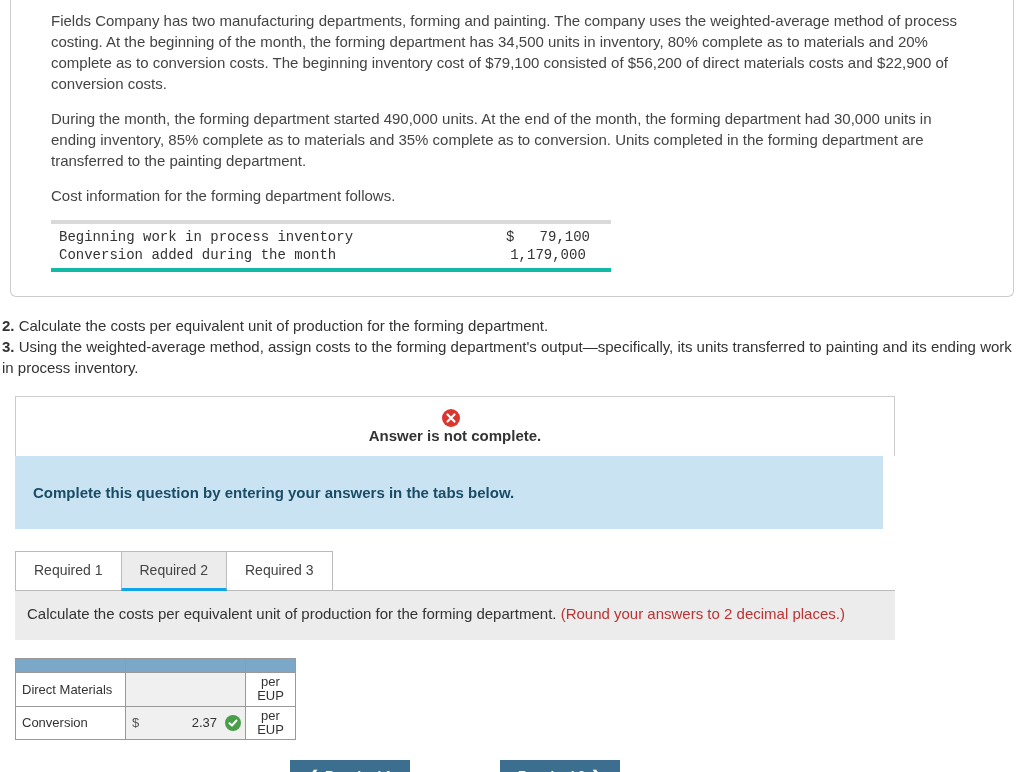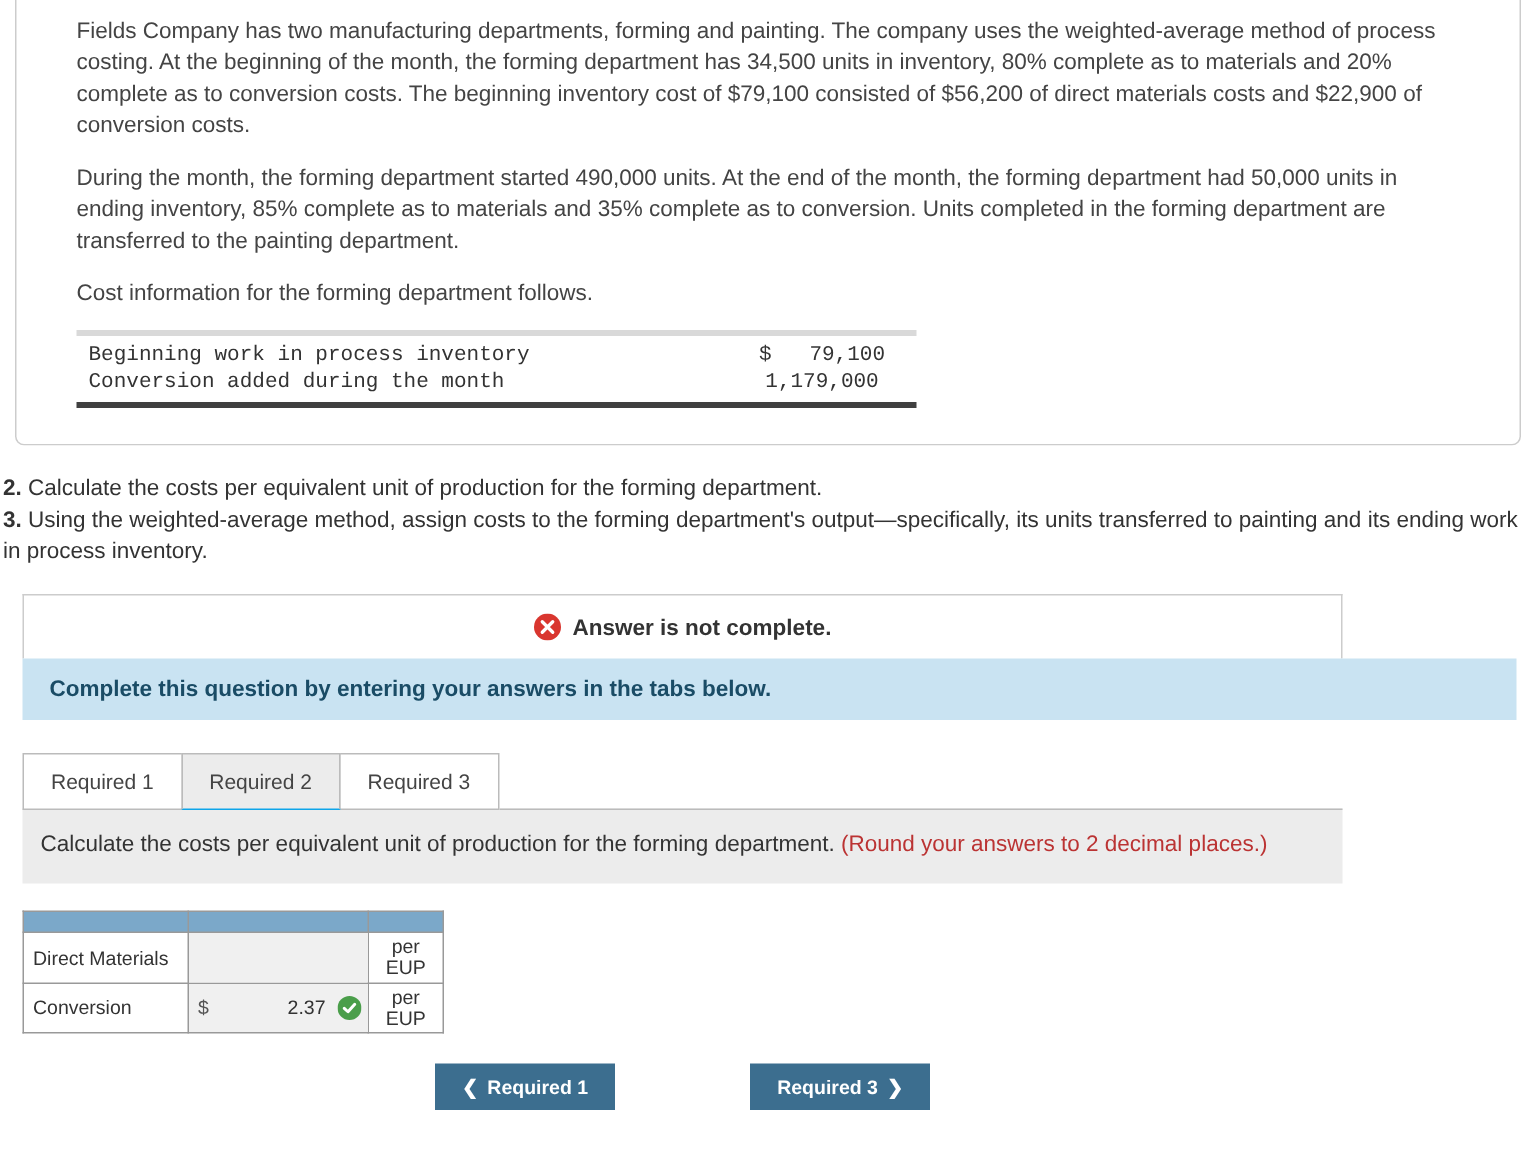--- a/index.html
+++ b/index.html
@@ -23,21 +23,21 @@
     line-height: 1.4;
     margin-bottom: 14px;
     font-size: 15px;
   }
   .cost-table {
     font-family: "Courier New", monospace;
     font-size: 14px;
     color: #333;
     margin: 8px 0 4px 0;
     border-top: 4px solid #d9d9d9;
-    border-bottom: 4px solid #404040;
+    border-bottom: 4px solid #14b8a6;
     padding: 4px 0;
     width: 560px;
   }
   .cost-row { display: flex; justify-content: space-between; padding: 1px 8px; }
   .cost-label { white-space: pre; }
   .cost-val { white-space: pre; text-align: center; width: 110px; }
   .questions {
     margin: 0 0 18px 0;
     padding: 0 2px;
     color: #333;
@@ -50,51 +50,52 @@
     align-items: center;
     justify-content: center;
     border: 1px solid #ccc;
     border-bottom: none;
     padding: 12px;
     font-weight: bold;
     font-size: 15px;
     margin: 0 15px 0 15px;
     background: #fff;
     width: 880px;
+    flex-direction: column;
   }
   .status-banner .x-icon {
     width: 18px; height: 18px; margin-right: 8px;
     display: inline-flex; align-items: center; justify-content: center;
   }
   .instruction-bar {
     background: #c9e3f2;
     color: #1a4c66;
     font-weight: bold;
     font-size: 15px;
-    padding: 12px 18px;
+    padding: 28px 18px;
     margin: 0 15px;
-    width: 996px;
+    width: 868px;
   }
   .tabs-row {
     display: flex;
     margin: 22px 15px 0 15px;
   }
   .tab {
     border: 1px solid #bbb;
     padding: 10px 18px;
     font-size: 14px;
     color: #444;
     background: #fff;
     cursor: pointer;
     margin-right: -1px;
     position: relative;
   }
   .tab.active {
     background: #ececec;
-    border-bottom: 1px solid #0ea5e9;
+    border-bottom: 3px solid #0ea5e9;
     z-index: 2;
   }
   .tab-content {
     background: #ececec;
     border-top: 1px solid #bbb;
     margin: -1px 15px 0 15px;
     padding: 14px 12px 18px 12px;
     width: 880px;
     font-size: 15px;
     color: #333;
@@ -143,21 +144,21 @@
     gap: 6px;
     border: none;
   }
   .chev { font-size: 13px; }
 </style>
 </head>
 <body>
 
 <div class="problem-box">
   <p>Fields Company has two manufacturing departments, forming and painting. The company uses the weighted-average method of process costing. At the beginning of the month, the forming department has 34,500 units in inventory, 80% complete as to materials and 20% complete as to conversion costs. The beginning inventory cost of $79,100 consisted of $56,200 of direct materials costs and $22,900 of conversion costs.</p>
-  <p>During the month, the forming department started 490,000 units. At the end of the month, the forming department had 50,000 units in ending inventory, 85% complete as to materials and 35% complete as to conversion. Units completed in the forming department are transferred to the painting department.</p>
+  <p>During the month, the forming department started 490,000 units. At the end of the month, the forming department had 30,000 units in ending inventory, 85% complete as to materials and 35% complete as to conversion. Units completed in the forming department are transferred to the painting department.</p>
   <p>Cost information for the forming department follows.</p>
 
   <div class="cost-table">
     <div class="cost-row">
       <span class="cost-label">Beginning work in process inventory</span>
       <span class="cost-val">$   79,100</span>
     </div>
     <div class="cost-row">
       <span class="cost-label">Conversion added during the month</span>
       <span class="cost-val">1,179,000</span>

